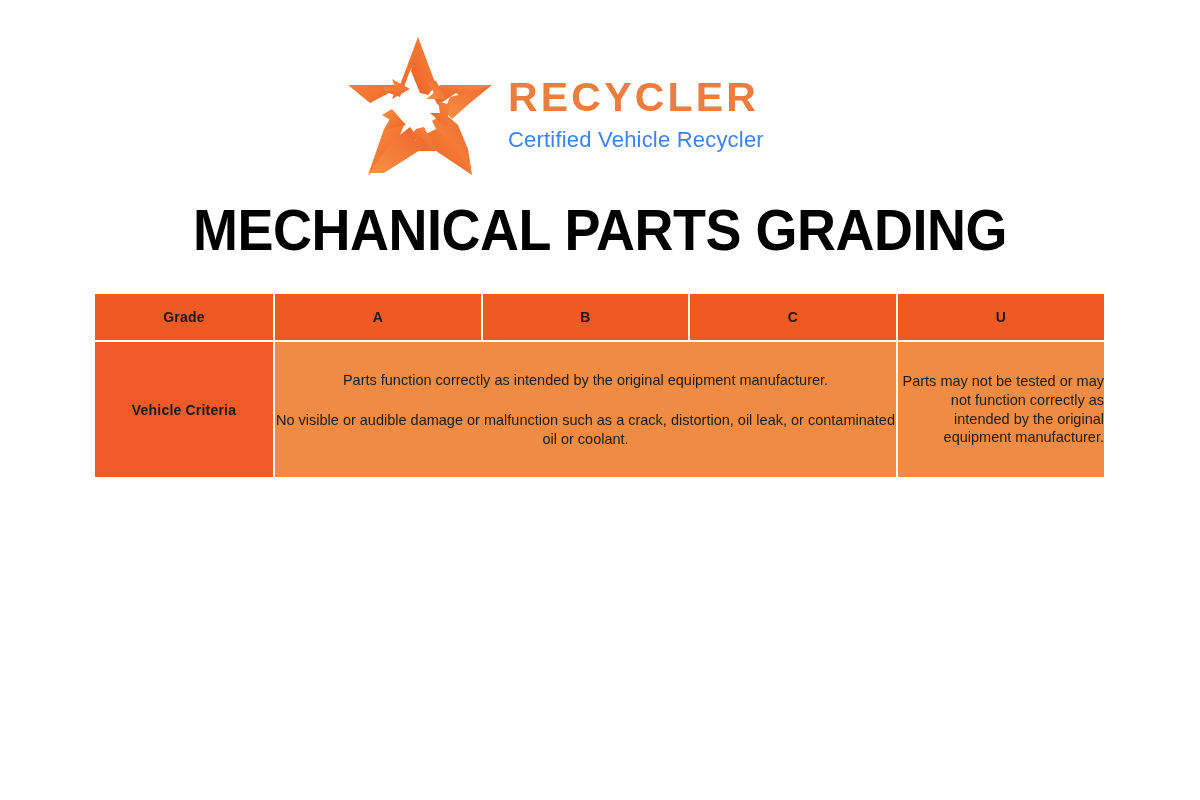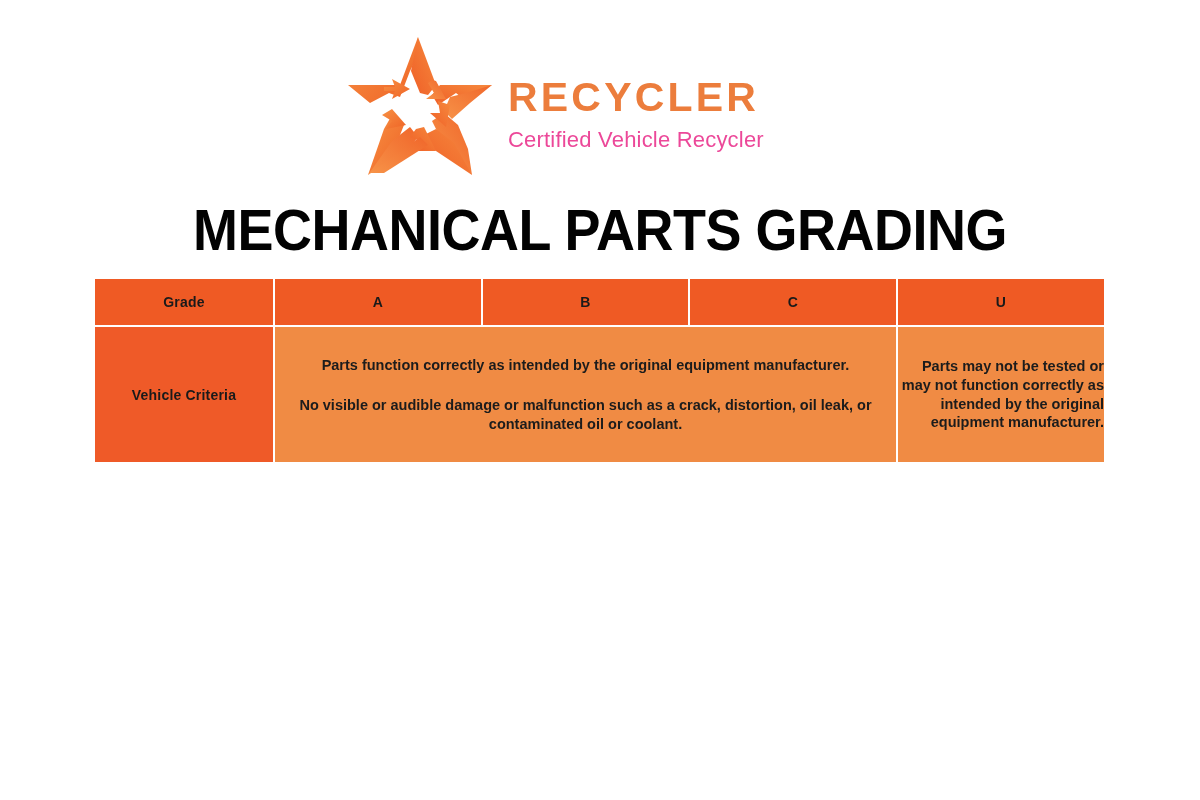--- a/index.html
+++ b/index.html
@@ -43,21 +43,21 @@
     font-weight: bold;
     font-size: 41px;
     letter-spacing: 3.2px;
     color: #ec7d3c;
     line-height: 1;
   }
   .logo-tagline {
     font-family: "Liberation Sans", sans-serif;
     font-weight: normal;
     font-size: 22px;
-    color: #ec4899;
+    color: #3b82f6;
     line-height: 1;
     margin-top: 11px;
     letter-spacing: 0.2px;
   }
 
   
   .page-title {
     position: absolute;
     left: 0;
     top: 196px;
@@ -70,39 +70,38 @@
     color: #020202;
     transform: scaleX(0.93);
     transform-origin: center top;
     white-space: nowrap;
   }
 
   
   .grading-table {
     position: absolute;
     left: 95px;
-    top: 279px;
+    top: 294px;
     width: 1009px;
     border-collapse: separate;
     border-spacing: 0;
     table-layout: fixed;
   }
   .grading-table td, .grading-table th {
     border-right: 2px solid #ffffff;
     border-bottom: 2px solid #ffffff;
     vertical-align: middle;
     padding: 0;
   }
   .grading-table tr td:last-child,
   .grading-table tr th:last-child {
     border-right: none;
   }
   .grading-table tr:last-child td {
     border-bottom: none;
-    font-weight: bold;
   }
 
   .col-grade  { width: 180px; }
   .col-a      { width: 208px; }
   .col-b      { width: 207px; }
   .col-c      { width: 208px; }
   .col-u      { width: 206px; }
 
   .hdr-cell {
     background: #ef5a24;

